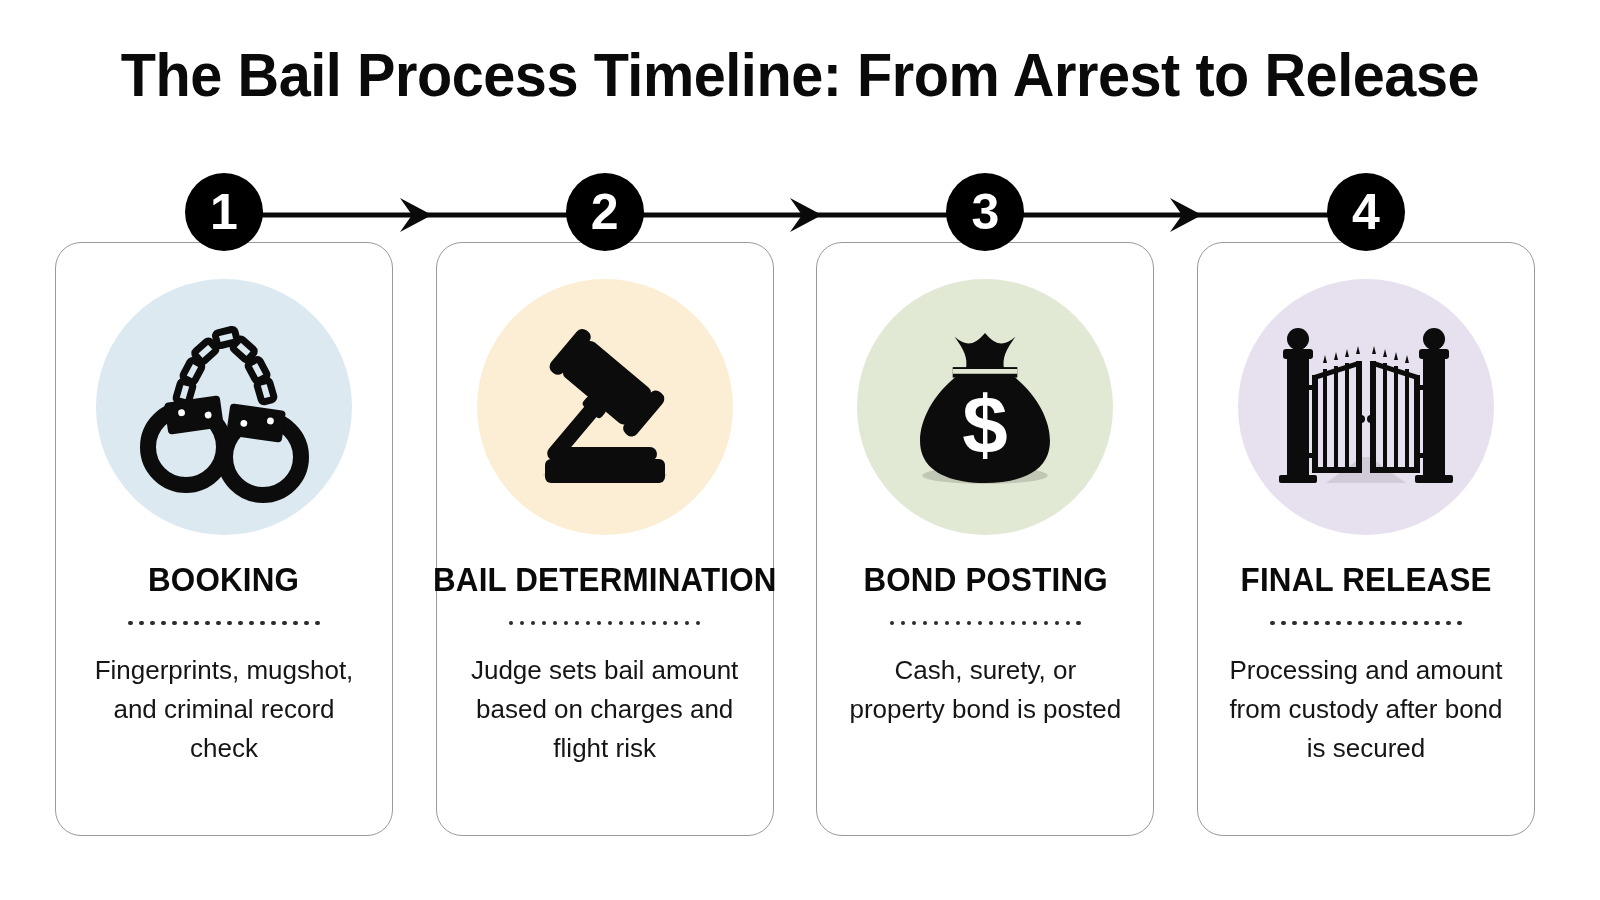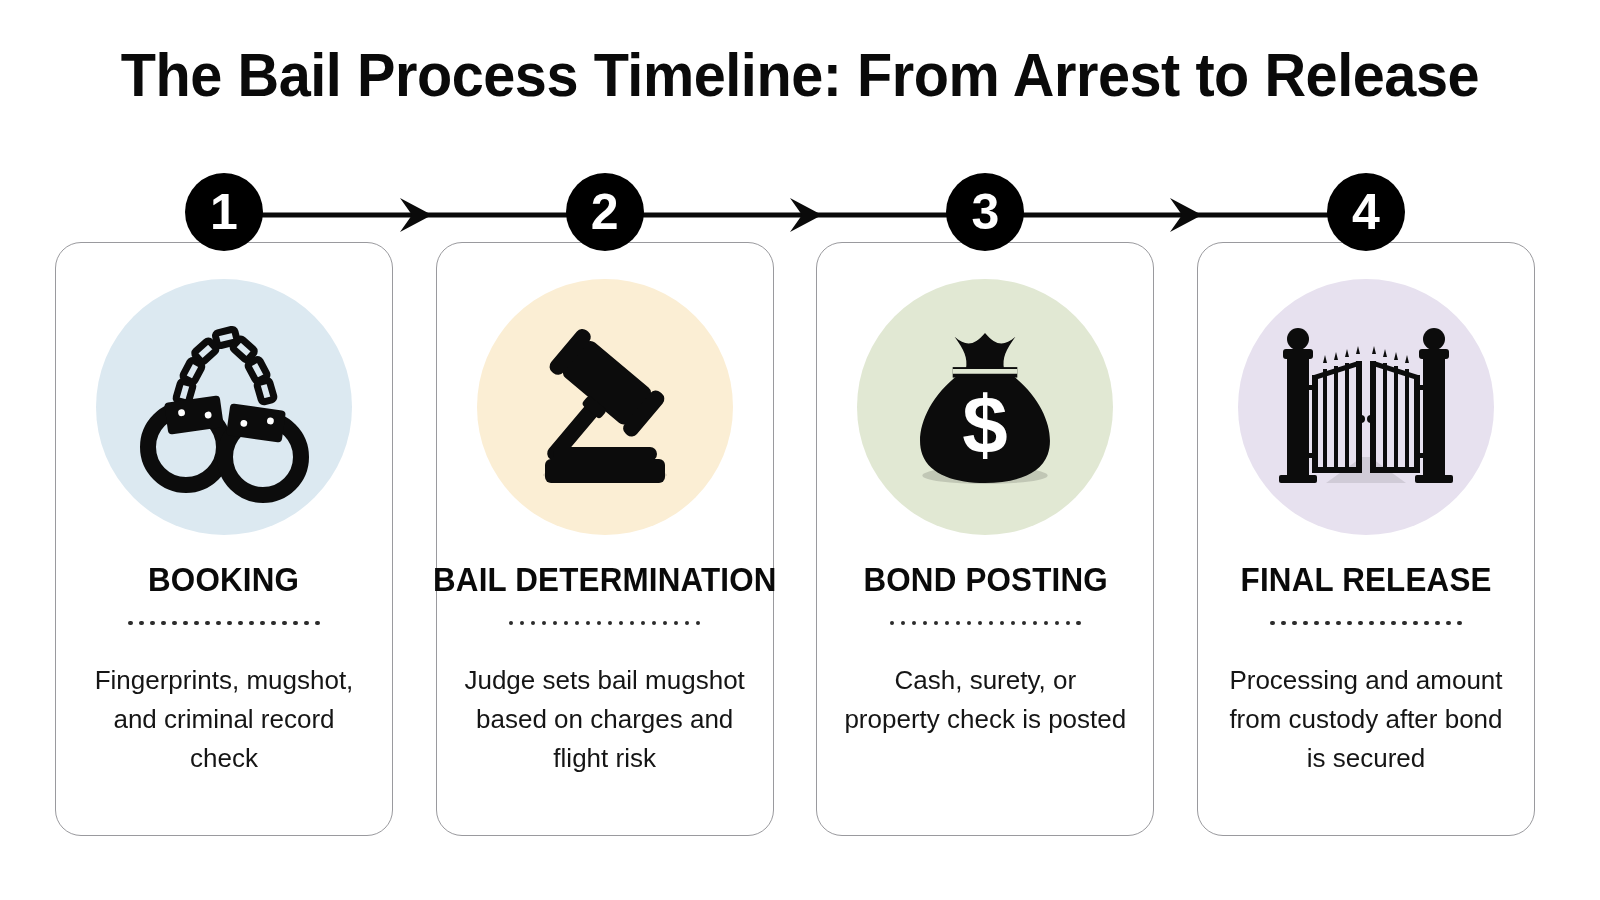--- a/index.html
+++ b/index.html
@@ -127,21 +127,21 @@
   }
   .dots i {
     display: block;
     width: 4.4px;
     height: 4.4px;
     border-radius: 50%;
     background: #2b2b2b;
   }
 
   .card-desc {
-    margin-top: 36px;
+    margin-top: 26px;
     width: 284px;
     text-align: center;
     font-family: "Liberation Sans", sans-serif;
     font-weight: 400;
     font-size: 26px;
     line-height: 1.5;
     color: #151515;
   }
 </style>
 </head>
@@ -257,21 +257,21 @@
           <i></i>
           <i></i>
           <i></i>
           <i></i>
           <i></i>
           <i></i>
           <i></i>
           <i></i>
       </div>
 
-      <div class="card-desc">Judge sets bail mugshot based on charges and flight risk</div>
+      <div class="card-desc">Judge sets bail amount based on charges and flight risk</div>
     </div>
 
     <div class="card">
       <div class="badge">3</div>
 
       <div class="icon-wrap" style="background:#e1e8d3;">
         <svg width="190" height="190" viewBox="0 0 200 200">
           <ellipse cx="100" cy="172" rx="66" ry="9" fill="#0c0c0c" opacity="0.15"></ellipse>
 
           <path d="M72 66 C38 92 26 128 34 150 C42 172 70 180 100 180 C130 180 158 172 166 150 C174 128 162 92 128 66 Z" fill="#0c0c0c"></path>
@@ -301,21 +301,21 @@
           <i></i>
           <i></i>
           <i></i>
           <i></i>
           <i></i>
           <i></i>
           <i></i>
           <i></i>
       </div>
 
-      <div class="card-desc">Cash, surety, or property check is posted</div>
+      <div class="card-desc">Cash, surety, or property bond is posted</div>
     </div>
 
     <div class="card">
       <div class="badge">4</div>
 
       <div class="icon-wrap" style="background:#e7e1ef;">
         <svg width="200" height="200" viewBox="0 0 200 200">
 
           <path d="M60 176 L96 150 L104 150 L140 176 Z" fill="#0c0c0c" opacity="0.10"></path>
 

